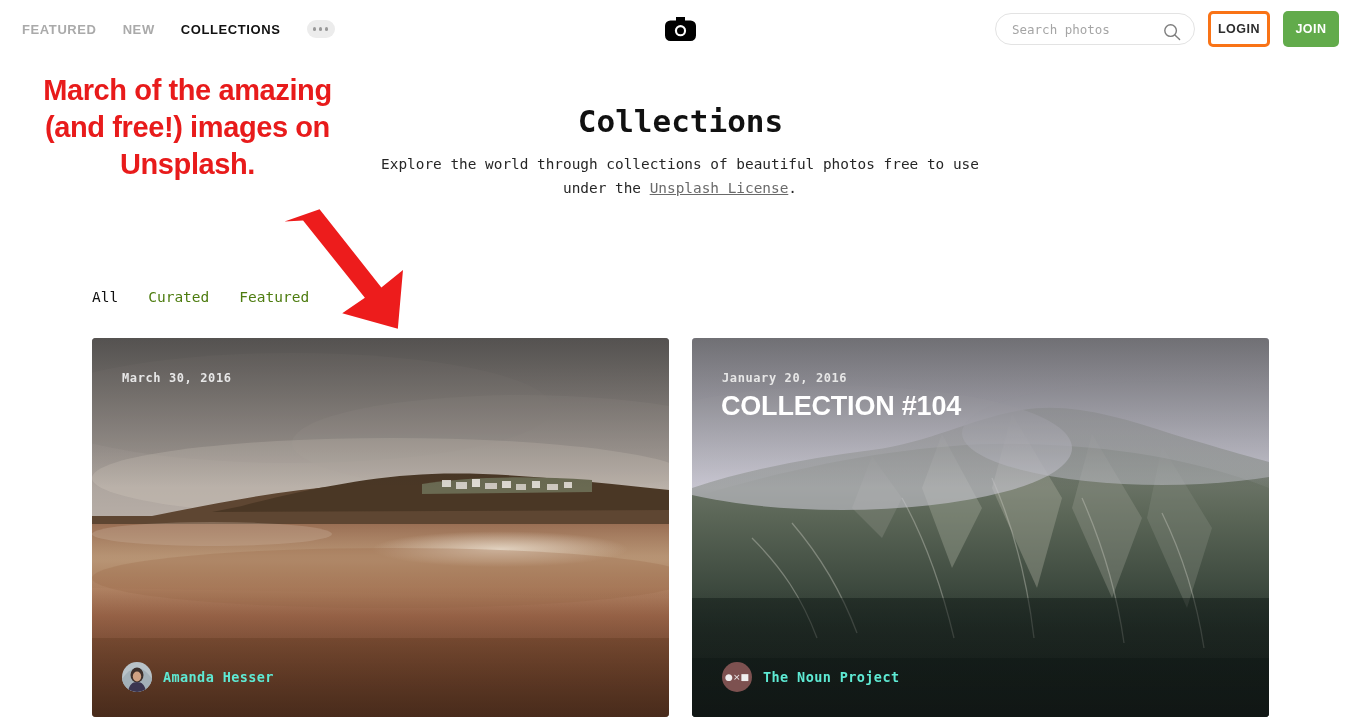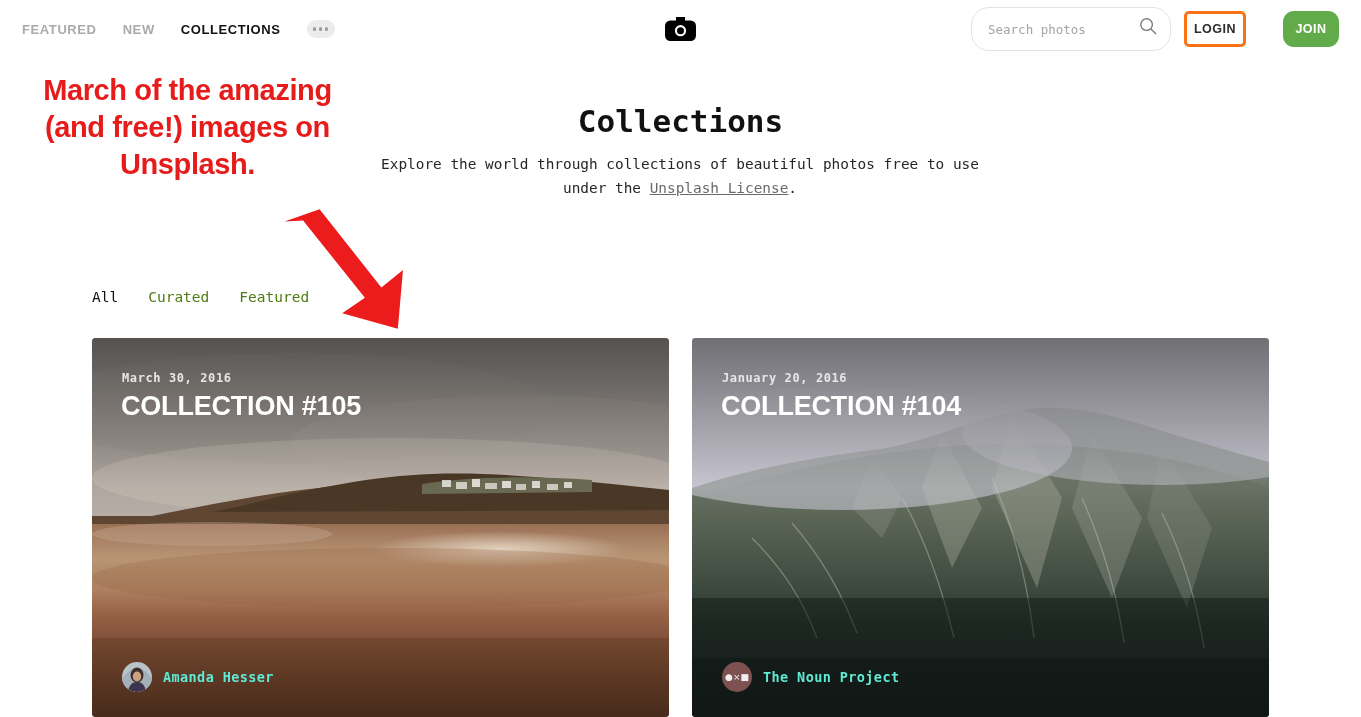--- a/index.html
+++ b/index.html
@@ -74,21 +74,21 @@
     position: absolute;
     right: 22px;
     top: 0;
     height: 58px;
     display: flex;
     align-items: center;
     gap: 13px;
   }
   .search-box {
     width: 200px;
-    height: 44px;
+    height: 32px;
     border: 1px solid #e3e3e3;
     border-radius: 18px;
     display: flex;
     align-items: center;
     padding: 0 14px;
     background: #fff;
     position: relative;
   }
   .search-input {
     border: none;
@@ -110,29 +110,28 @@
     color: #2d2d2d;
     font-size: 12.5px;
     font-weight: bold;
     letter-spacing: 0.5px;
     cursor: pointer;
     font-family: "Liberation Sans", sans-serif;
   }
   .join-btn {
     width: 56px; height: 36px;
     border: none;
-    border-radius: 11px;
+    border-radius: 5px;
     background: #62ab4b;
     color: #ffffff;
     font-size: 12.5px;
     font-weight: bold;
     letter-spacing: 0.5px;
     cursor: pointer;
     font-family: "Liberation Sans", sans-serif;
-    margin-left: 24px;
   }
 
   
   .page-title {
     position: absolute;
     top: 82px;
     left: 0; width: 1361px;
     text-align: center;
     font-family: "DejaVu Sans Mono", monospace;
     font-size: 31px;
@@ -374,21 +373,20 @@
       </g>
       <path d="M0 186 L577 186 L577 260 L0 250 Z" fill="url(#refl1)" opacity="0.75"></path>
       <ellipse cx="360" cy="210" rx="200" ry="28" fill="url(#glow1)"></ellipse>
       <ellipse cx="120" cy="196" rx="120" ry="12" fill="#c8b09a" opacity="0.35"></ellipse>
       <ellipse cx="300" cy="240" rx="300" ry="30" fill="#9a6a48" opacity="0.30"></ellipse>
       <rect x="0" y="300" width="577" height="79" fill="#6b3b20" opacity="0.35"></rect>
     </svg>
     <div class="card-shade-top"></div>
     <div class="card-shade-bottom"></div>
     <div class="card-date">March 30, 2016</div>
-    <div class="card-title">COLLECTION #105</div>
     <div class="card-author">
       <div class="avatar">
         <svg width="30" height="30" viewBox="0 0 30 30" xmlns="http://www.w3.org/2000/svg">
           <rect width="30" height="30" fill="#b9c3c9"></rect>
           <path d="M0 17 C6 8 12 6 15 6 C19 6 25 9 30 17 L30 30 L0 30 Z" fill="#a3b0b8"></path>
           <ellipse cx="15" cy="13" rx="6.5" ry="7.5" fill="#3c2f2b"></ellipse>
           <ellipse cx="15" cy="14.5" rx="4.2" ry="5" fill="#cfa183"></ellipse>
           <path d="M6 30 C7 23 10 20 15 20 C20 20 23 23 24 30 Z" fill="#3b3550"></path>
         </svg>
       </div>

